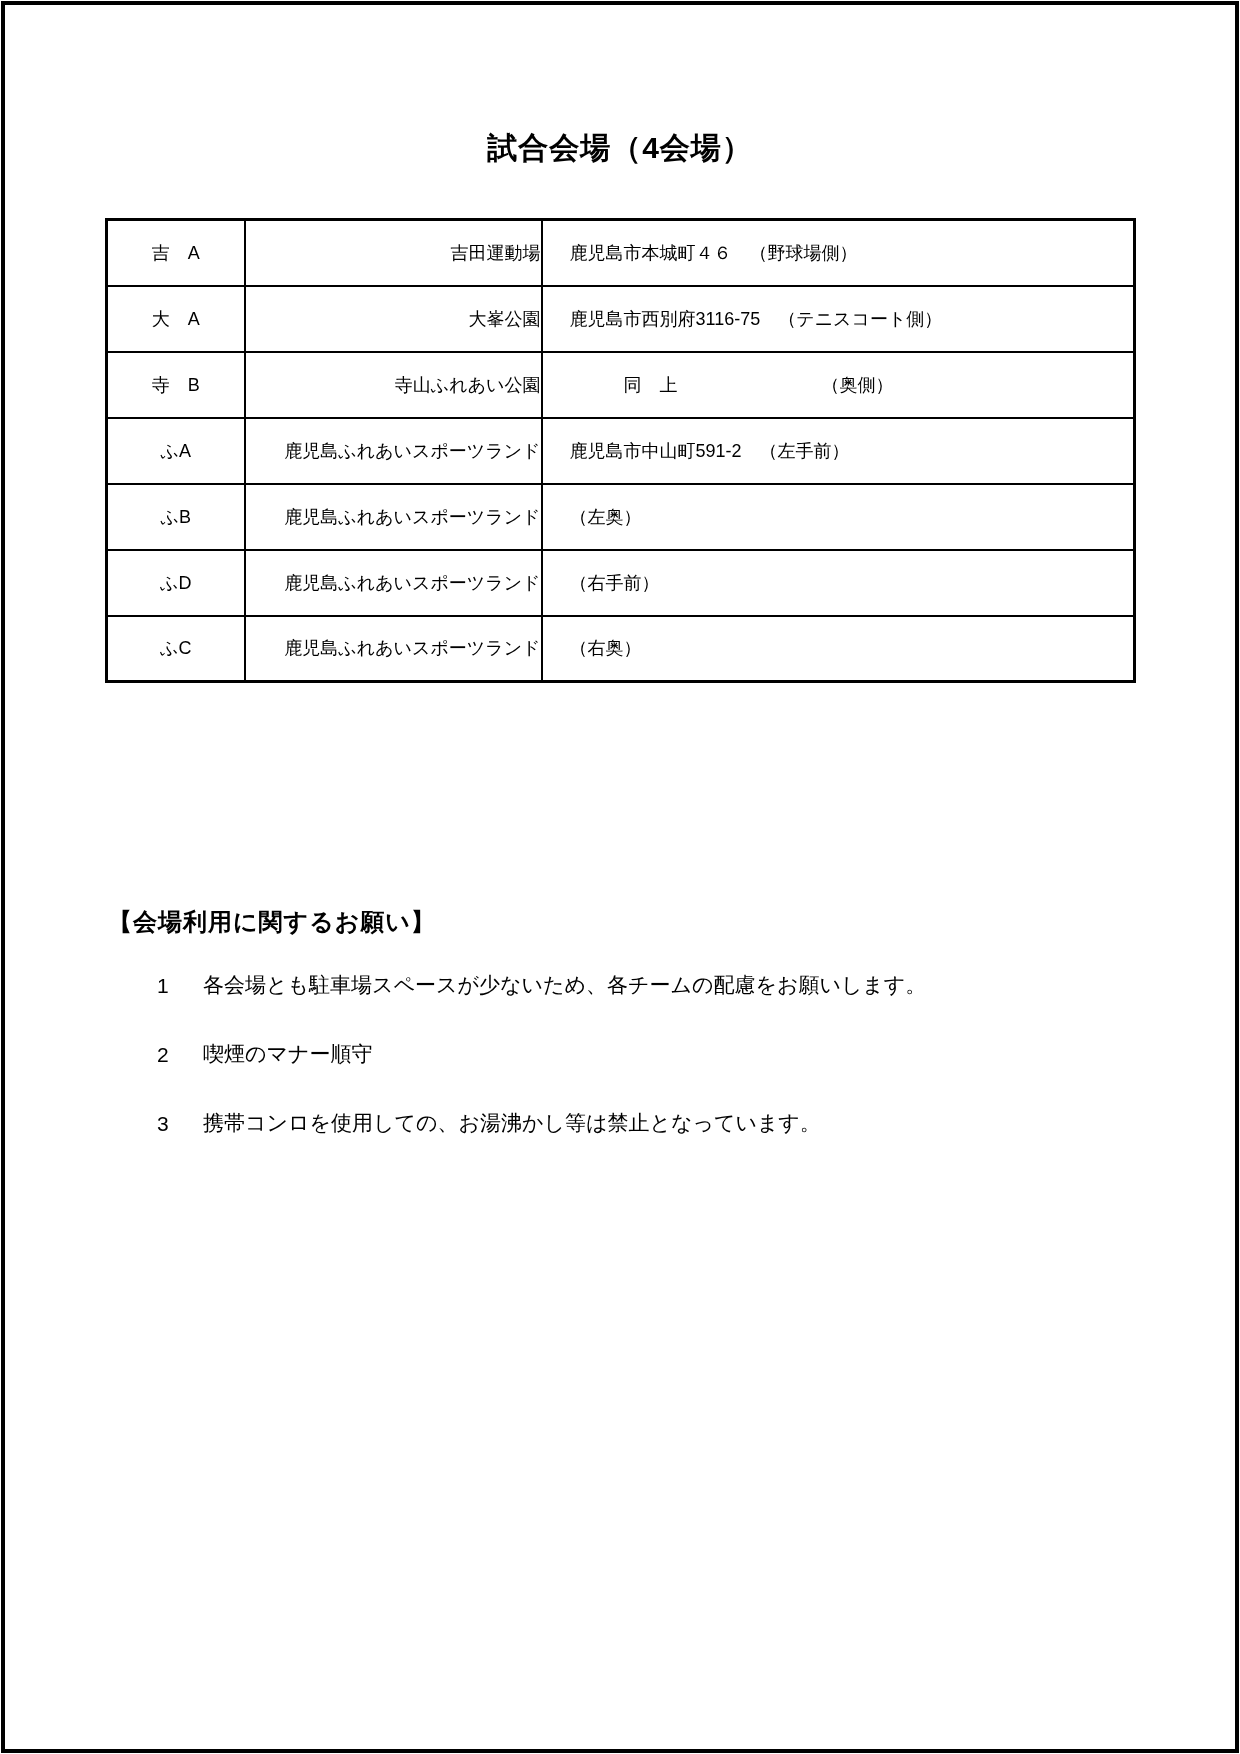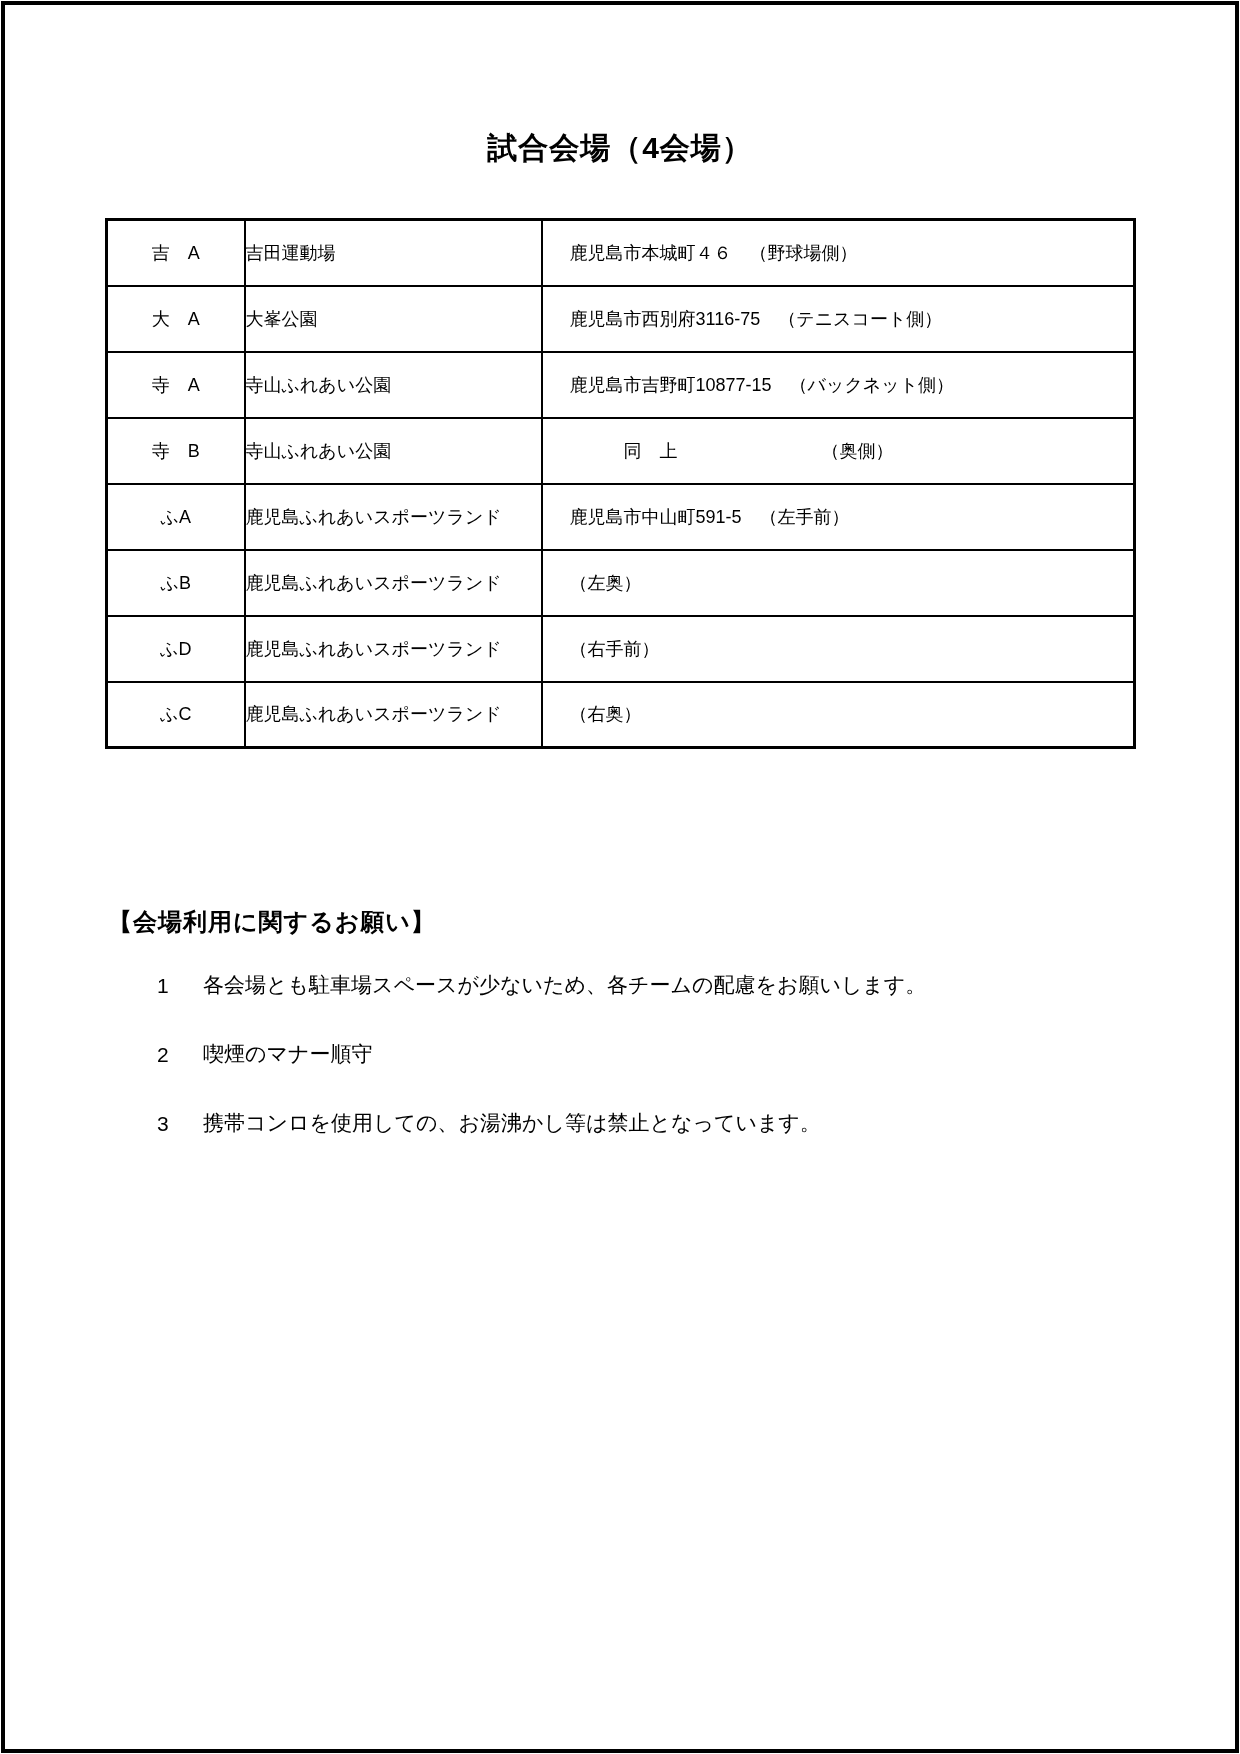--- a/index.html
+++ b/index.html
@@ -44,21 +44,21 @@
   table.venues td {
     border: 2px solid #000000;
     height: 66px;
     font-size: 18px;
     line-height: 1;
     vertical-align: middle;
     white-space: pre;
     overflow: hidden;
   }
   td.col-code  { width: 138px; text-align: center; }
-  td.col-name  { width: 297px; text-align: left; }
+  td.col-name  { width: 297px; text-align: right; }
   td.col-addr  { width: 593px; text-align: left; padding-left: 27px; }
   .notice-heading {
     position: absolute;
     left: 108px;
     top: 906px;
     font-size: 24px;
     font-weight: 700;
     letter-spacing: 1px;
   }
   .notice-list {
@@ -99,33 +99,28 @@
         <td class="col-code">吉　A</td>
         <td class="col-name">吉田運動場</td>
         <td class="col-addr">鹿児島市本城町４６　（野球場側）</td>
       </tr>
       <tr>
         <td class="col-code">大　A</td>
         <td class="col-name">大峯公園</td>
         <td class="col-addr">鹿児島市西別府3116-75　（テニスコート側）</td>
       </tr>
       <tr>
-        <td class="col-code">寺　A</td>
-        <td class="col-name">寺山ふれあい公園</td>
-        <td class="col-addr">鹿児島市吉野町10877-15　（バックネット側）</td>
-      </tr>
-      <tr>
         <td class="col-code">寺　B</td>
         <td class="col-name">寺山ふれあい公園</td>
         <td class="col-addr">　　　同　上　　　　　　　　（奥側）</td>
       </tr>
       <tr>
         <td class="col-code">ふA</td>
         <td class="col-name">鹿児島ふれあいスポーツランド</td>
-        <td class="col-addr">鹿児島市中山町591-5　（左手前）</td>
+        <td class="col-addr">鹿児島市中山町591-2　（左手前）</td>
       </tr>
       <tr>
         <td class="col-code">ふB</td>
         <td class="col-name">鹿児島ふれあいスポーツランド</td>
         <td class="col-addr">（左奥）</td>
       </tr>
       <tr>
         <td class="col-code">ふD</td>
         <td class="col-name">鹿児島ふれあいスポーツランド</td>
         <td class="col-addr">（右手前）</td>

